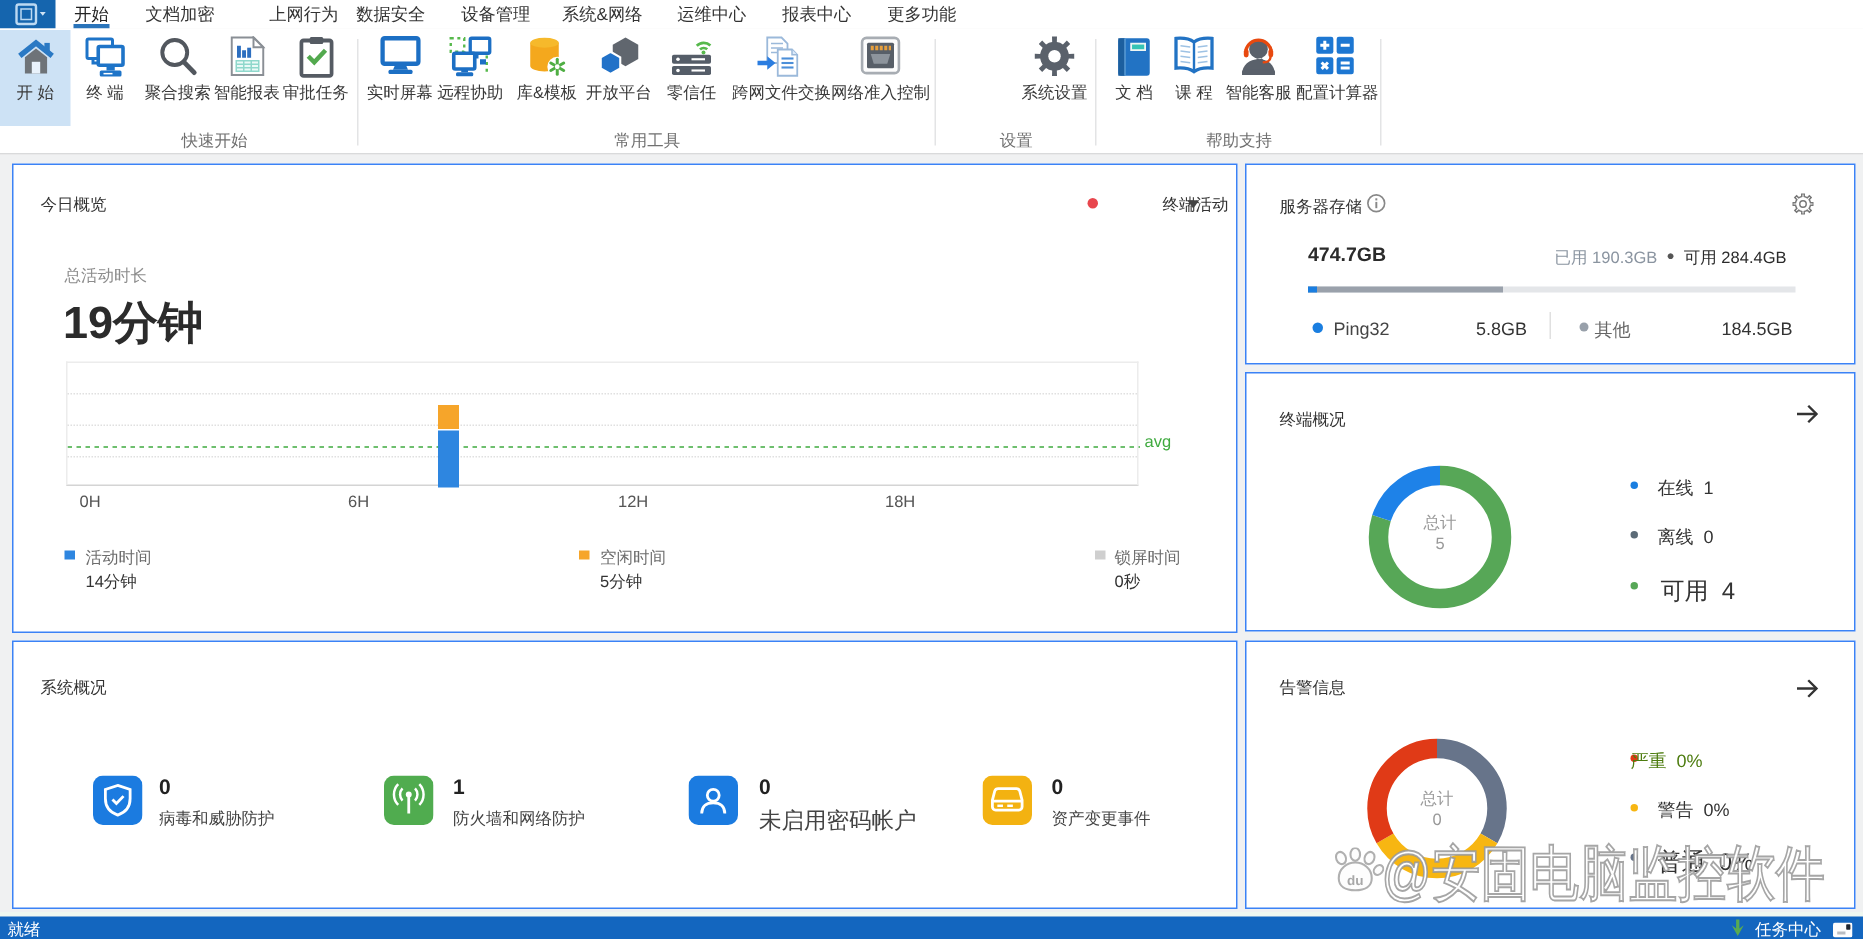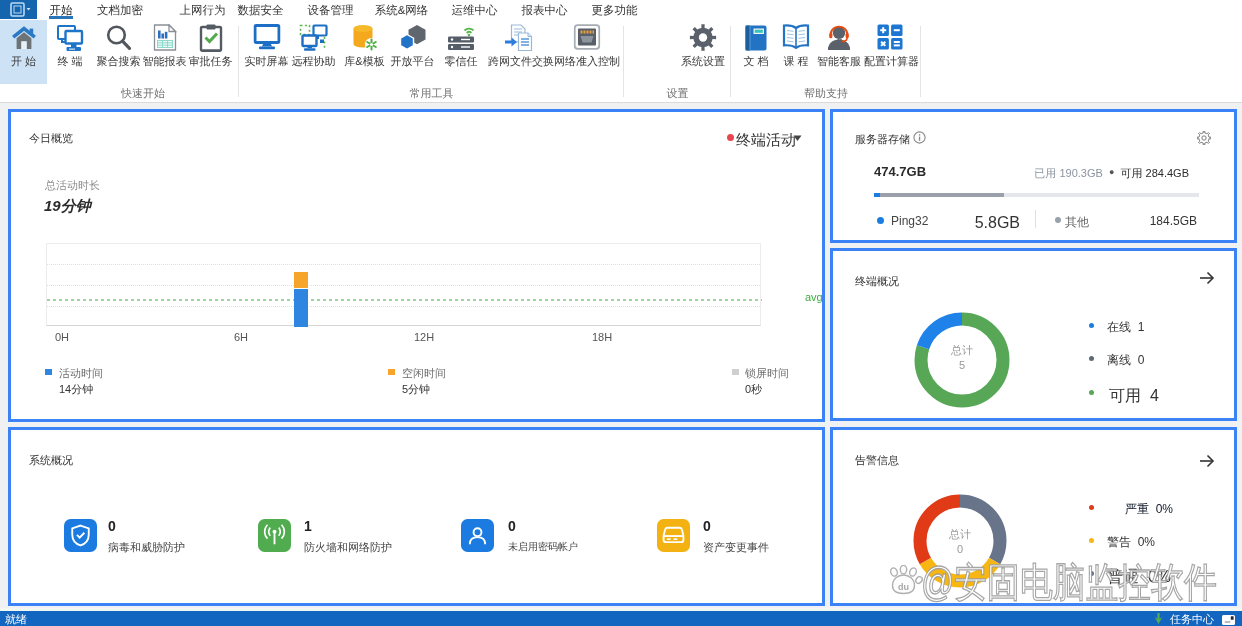--- a/index.html
+++ b/index.html
@@ -14,21 +14,21 @@
 
 #ribbon { position:absolute; left:0; top:19px; width:1242px; height:84px; background:#fff; border-bottom:1px solid #d9dadb; }
 .rbtn { position:absolute; top:0; height:65px; }
 .rbtn svg { position:absolute; top:5px; left:50%; transform:translateX(-50%); }
 .rlb { position:absolute; top:35px; left:0; right:0; font-size:11px; color:#3a3a3a; white-space:nowrap; text-align:center; }
 .rgrouplabel { position:absolute; top:67px; font-size:11px; color:#707070; text-align:center; }
 .rsep { position:absolute; top:7px; width:1px; height:71px; background:#e3e4e5; }
 #startbtn { position:absolute; left:0; top:1px; width:47px; height:64px; background:#cde2f5; }
 
 
-.card { position:absolute; background:#fff; border:3px solid #3b82f6; }
+.card { position:absolute; background:#fff; border:1px solid #3b82f6; }
 .ctitle { position:absolute; font-size:11px; color:#333; white-space:nowrap; }
 
 
 #statustop { position:absolute; left:0; top:608px; width:1242px; height:3px; background:#f0f8f1; }
 #statusbar { position:absolute; left:0; top:611px; width:1242px; height:15px; background:#1366bf; color:#fff; font-size:11px; }
 .wm { position:absolute; color:#fff; -webkit-text-stroke:1.3px rgba(150,150,150,0.85); white-space:nowrap; }
 </style>
 </head>
 <body>
 
@@ -292,38 +292,38 @@
   <div class="rgrouplabel" style="left:732px; width:188px;">帮助支持</div>
   <div class="rsep" style="left:238px;"></div>
   <div class="rsep" style="left:623px;"></div>
   <div class="rsep" style="left:730px;"></div>
   <div class="rsep" style="left:920px;"></div>
 </div>
 
 <div class="card" id="card-today" style="left:8px; top:109px; width:817px; height:313px;">
   <div class="ctitle" style="left:18px; top:19px;">今日概览</div>
   <div style="position:absolute; left:716px; top:22px; width:7px; height:7px; border-radius:50%; background:#e8464d;"></div>
-  <div style="position:absolute; left:725px; top:19px; font-size:15px; color:#333;">终端活动</div>
+  <div style="position:absolute; left:766px; top:19px; font-size:11px; color:#333;">终端活动</div>
   <svg style="position:absolute; left:782px; top:23px;" width="9" height="7">
       <path d="M0.5 0.5 L8.5 0.5 L4.5 6 Z" fill="#444"></path>
     </svg>
   <div style="position:absolute; left:34px; top:66px; font-size:11px; color:#8c8c8c;">总活动时长</div>
-  <div style="position:absolute; left:33px; top:85px; font-size:15px; font-weight:bold; color:#2b2b2b;font-style:italic;">19分钟</div>
+  <div style="position:absolute; left:33px; top:85px; font-size:30px; font-weight:bold; color:#2b2b2b;">19分钟</div>
 
   <div style="position:absolute; left:35px; top:131px; width:715px; height:83px; border-top:1px solid #ececec; border-bottom:1px solid #d4d4d4; border-left:1px solid #ececec; border-right:1px solid #ececec;">
     <div style="position:absolute; left:0; top:20px; width:100%; border-top:1px dotted #e0e0e0;"></div>
     <div style="position:absolute; left:0; top:41px; width:100%; border-top:1px dotted #e0e0e0;"></div>
     <div style="position:absolute; left:0; top:62px; width:100%; border-top:1px dotted #e0e0e0;"></div>
     <svg style="position:absolute; left:0; top:55px;" width="715" height="2">
         <line x1="0" y1="1" x2="715" y2="1" stroke="#3faa3f" stroke-width="1.1" stroke-dasharray="3 3"></line>
       </svg>
     <div style="position:absolute; left:247px; top:28px; width:14px; height:16px; background:#f6a52a;"></div>
     <div style="position:absolute; left:247px; top:45px; width:14px; height:38px; background:#2e86e0;"></div>
   </div>
-  <div style="position:absolute; left:754px; top:179px; font-size:11px; color:#3faa3f;margin-left:40px;">avg</div>
+  <div style="position:absolute; left:754px; top:179px; font-size:11px; color:#3faa3f;">avg</div>
   <div style="position:absolute; left:44px; top:219px; font-size:11px; color:#555;">0H</div>
   <div style="position:absolute; left:223px; top:219px; font-size:11px; color:#555;">6H</div>
   <div style="position:absolute; left:403px; top:219px; font-size:11px; color:#555;">12H</div>
   <div style="position:absolute; left:581px; top:219px; font-size:11px; color:#555;">18H</div>
 
   <div style="position:absolute; left:34px; top:257px; width:7px; height:6px; background:#2e86e0;"></div>
   <div style="position:absolute; left:48px; top:254px; font-size:11px; color:#6d6d6d;">活动时间</div>
   <div style="position:absolute; left:48px; top:270px; font-size:11px; color:#333;text-align:center;">14分钟</div>
   <div style="position:absolute; left:377px; top:257px; width:7px; height:6px; background:#f6a52a;"></div>
   <div style="position:absolute; left:391px; top:254px; font-size:11px; color:#6d6d6d;">空闲时间</div>
@@ -345,21 +345,21 @@
     <circle cx="13" cy="13" r="4" fill="none" stroke="#777" stroke-width="1.8"></circle>
   </svg>
   <div style="position:absolute; left:41px; top:52px; font-size:13px; font-weight:bold; color:#2b2b2b;">474.7GB</div>
   <div style="position:absolute; right:45px; top:54px; font-size:11px; color:#2b2b2b;"><span style="color:#8a94a0;">已用 190.3GB</span> &nbsp;<span style="color:#555; font-size:9px; vertical-align:2px;">●</span>&nbsp; 可用 284.4GB</div>
   <div style="position:absolute; left:41px; top:81px; width:325px; height:4px; background:#e4e6e9;">
     <div style="position:absolute; left:0; top:0; width:130px; height:4px; background:#9aa1ab;"></div>
     <div style="position:absolute; left:0; top:0; width:6px; height:4px; background:#1a7ee0;"></div>
   </div>
   <div style="position:absolute; left:44px; top:105px; width:7px; height:7px; border-radius:50%; background:#1a7ee0;"></div>
   <div style="position:absolute; left:58px; top:102px; font-size:12px; color:#444;">Ping32</div>
-  <div style="position:absolute; left:130px; top:102px; width:57px; text-align:right; font-size:16px; color:#333;">5.8GB</div>
+  <div style="position:absolute; left:130px; top:102px; width:57px; text-align:right; font-size:12px; color:#333;">5.8GB</div>
   <div style="position:absolute; left:202px; top:98px; width:1px; height:18px; background:#e0e0e0;"></div>
   <div style="position:absolute; left:222px; top:105px; width:6px; height:6px; border-radius:50%; background:#98a0aa;"></div>
   <div style="position:absolute; left:232px; top:102px; font-size:12px; color:#666;">其他</div>
   <div style="position:absolute; left:300px; top:102px; width:64px; text-align:right; font-size:12px; color:#333;">184.5GB</div>
 </div>
 
 <div class="card" id="card-terminal" style="left:830px; top:248px; width:407px; height:173px;">
   <div class="ctitle" style="left:22px; top:23px;">终端概况</div>
   <svg style="position:absolute; left:366px; top:20px;" width="16" height="14" viewBox="0 0 16 14">
     <line x1="1" y1="7" x2="14" y2="7" stroke="#333" stroke-width="1.6"></line>
@@ -405,21 +405,21 @@
   <div style="position:absolute; left:293px; top:110px; font-size:11px; color:#444;">防火墙和网络防护</div>
 
   <div style="position:absolute; left:450px; top:89px;">
     <svg width="33" height="33" viewBox="0 0 30 30">
       <rect x="0" y="0" width="30" height="30" rx="6" fill="#1b7be0"></rect>
       <circle cx="15" cy="12" r="3.6" fill="none" stroke="#fff" stroke-width="1.7"></circle>
       <path d="M8 23 C8 18.5 11 16.5 15 16.5 C19 16.5 22 18.5 22 23" fill="none" stroke="#fff" stroke-width="1.7"></path>
     </svg>
   </div>
   <div style="position:absolute; left:497px; top:88px; font-size:14px; font-weight:bold; color:#222;">0</div>
-  <div style="position:absolute; left:497px; top:110px; font-size:10px; color:#444;">未启用密码帐户</div>
+  <div style="position:absolute; left:497px; top:110px; font-size:15px; color:#444;">未启用密码帐户</div>
 
   <div style="position:absolute; left:646px; top:89px;">
     <svg width="33" height="33" viewBox="0 0 30 30">
       <rect x="0" y="0" width="30" height="30" rx="6" fill="#f3b211"></rect>
       <path d="M9.5 8 L20.5 8 C21.5 8 22.3 8.6 22.6 9.5 L24 15 L24 19 C24 20 23.2 21 22 21 L8 21 C6.8 21 6 20 6 19 L6 15 L7.4 9.5 C7.7 8.6 8.5 8 9.5 8 Z" fill="none" stroke="#fff" stroke-width="1.7"></path>
       <line x1="6.4" y1="15.5" x2="23.6" y2="15.5" stroke="#fff" stroke-width="1.7"></line>
       <rect x="9" y="17.6" width="3.4" height="1.5" fill="#fff"></rect>
       <rect x="15" y="17.6" width="3.4" height="1.5" fill="#fff"></rect>
     </svg>
   </div>
@@ -434,21 +434,21 @@
     <path d="M8.5 1.5 L14 7 L8.5 12.5" fill="none" stroke="#333" stroke-width="1.6"></path>
   </svg>
   <svg style="position:absolute; left:80px; top:64px;" width="94" height="94" viewBox="0 0 94 94">
     <circle cx="47" cy="47" r="40" fill="none" stroke="#67748a" stroke-width="13" pathLength="99.9" stroke-dasharray="33.3 66.6" transform="rotate(-90 47 47)"></circle>
     <circle cx="47" cy="47" r="40" fill="none" stroke="#f7b612" stroke-width="13" pathLength="99.9" stroke-dasharray="33.3 66.6" stroke-dashoffset="-33.3" transform="rotate(-90 47 47)"></circle>
     <circle cx="47" cy="47" r="40" fill="none" stroke="#e03a17" stroke-width="13" pathLength="99.9" stroke-dasharray="33.3 66.6" stroke-dashoffset="-66.6" transform="rotate(-90 47 47)"></circle>
   </svg>
   <div style="position:absolute; left:97px; top:97px; width:60px; text-align:center; font-size:11px; color:#999;">总计</div>
   <div style="position:absolute; left:97px; top:113px; width:60px; text-align:center; font-size:11px; color:#999;">0</div>
   <div style="position:absolute; left:256px; top:75px; width:5px; height:5px; border-radius:50%; background:#e03a17;"></div>
-  <div style="position:absolute; left:292px; top:71px; font-size:12px; color:#0f172a;">严重&nbsp; 0%</div>
+  <div style="position:absolute; left:256px; top:71px; font-size:12px; color:#4d7c0f;">严重&nbsp; 0%</div>
   <div style="position:absolute; left:256px; top:108px; width:5px; height:5px; border-radius:50%; background:#f7b612;"></div>
   <div style="position:absolute; left:274px; top:104px; font-size:12px; color:#333;">警告&nbsp; 0%</div>
   <div style="position:absolute; left:256px; top:141px; width:5px; height:5px; border-radius:50%; background:#67748a;"></div>
   <div style="position:absolute; left:274px; top:137px; font-size:16px; color:#333;">普通&nbsp; 0%</div>
 </div>
 
 <div class="wm" style="left:921px; top:555px; font-size:40px; transform:scaleX(0.82); transform-origin:0 0;">@安固电脑监控软件</div>
 <svg class="wmpaw" style="position:absolute; left:888px; top:565px;" width="35" height="35" viewBox="0 0 35 35">
   <g fill="#fdfdfd" stroke="#b0b0b0" stroke-width="1.4">
     <ellipse cx="6" cy="7" rx="3.2" ry="4.2" transform="rotate(-22 6 7)"></ellipse>

